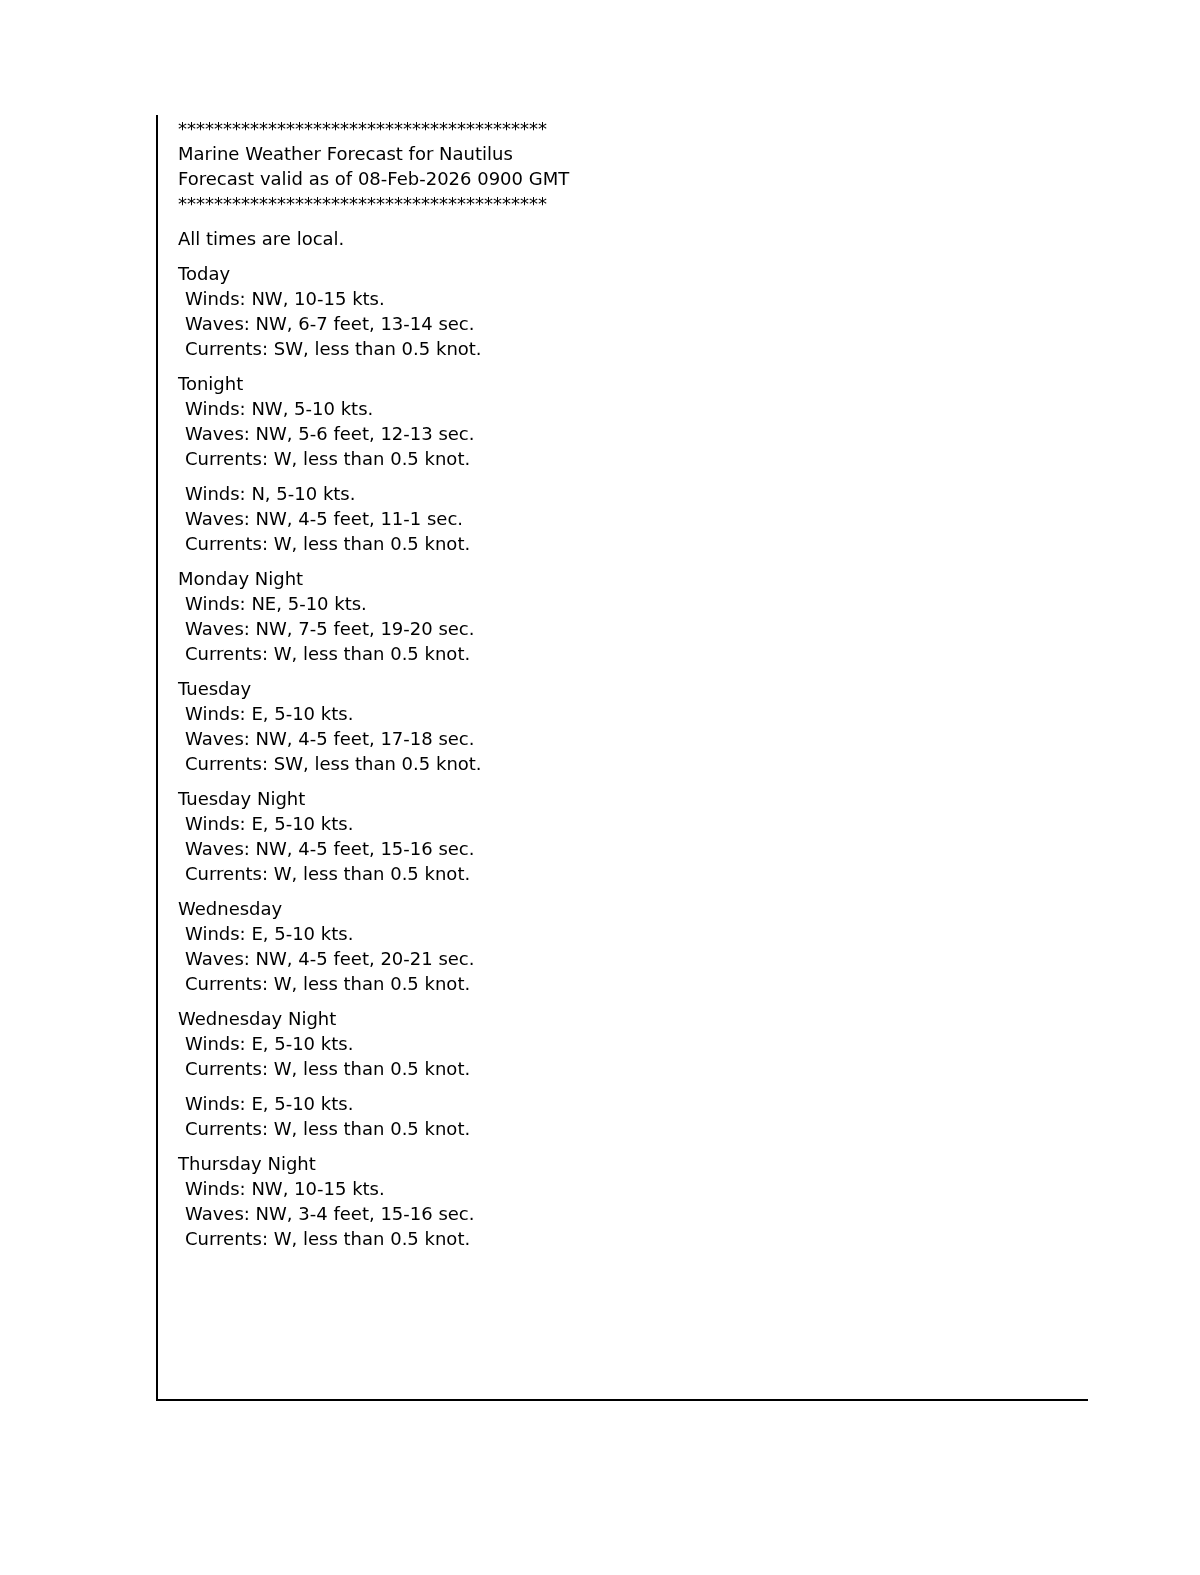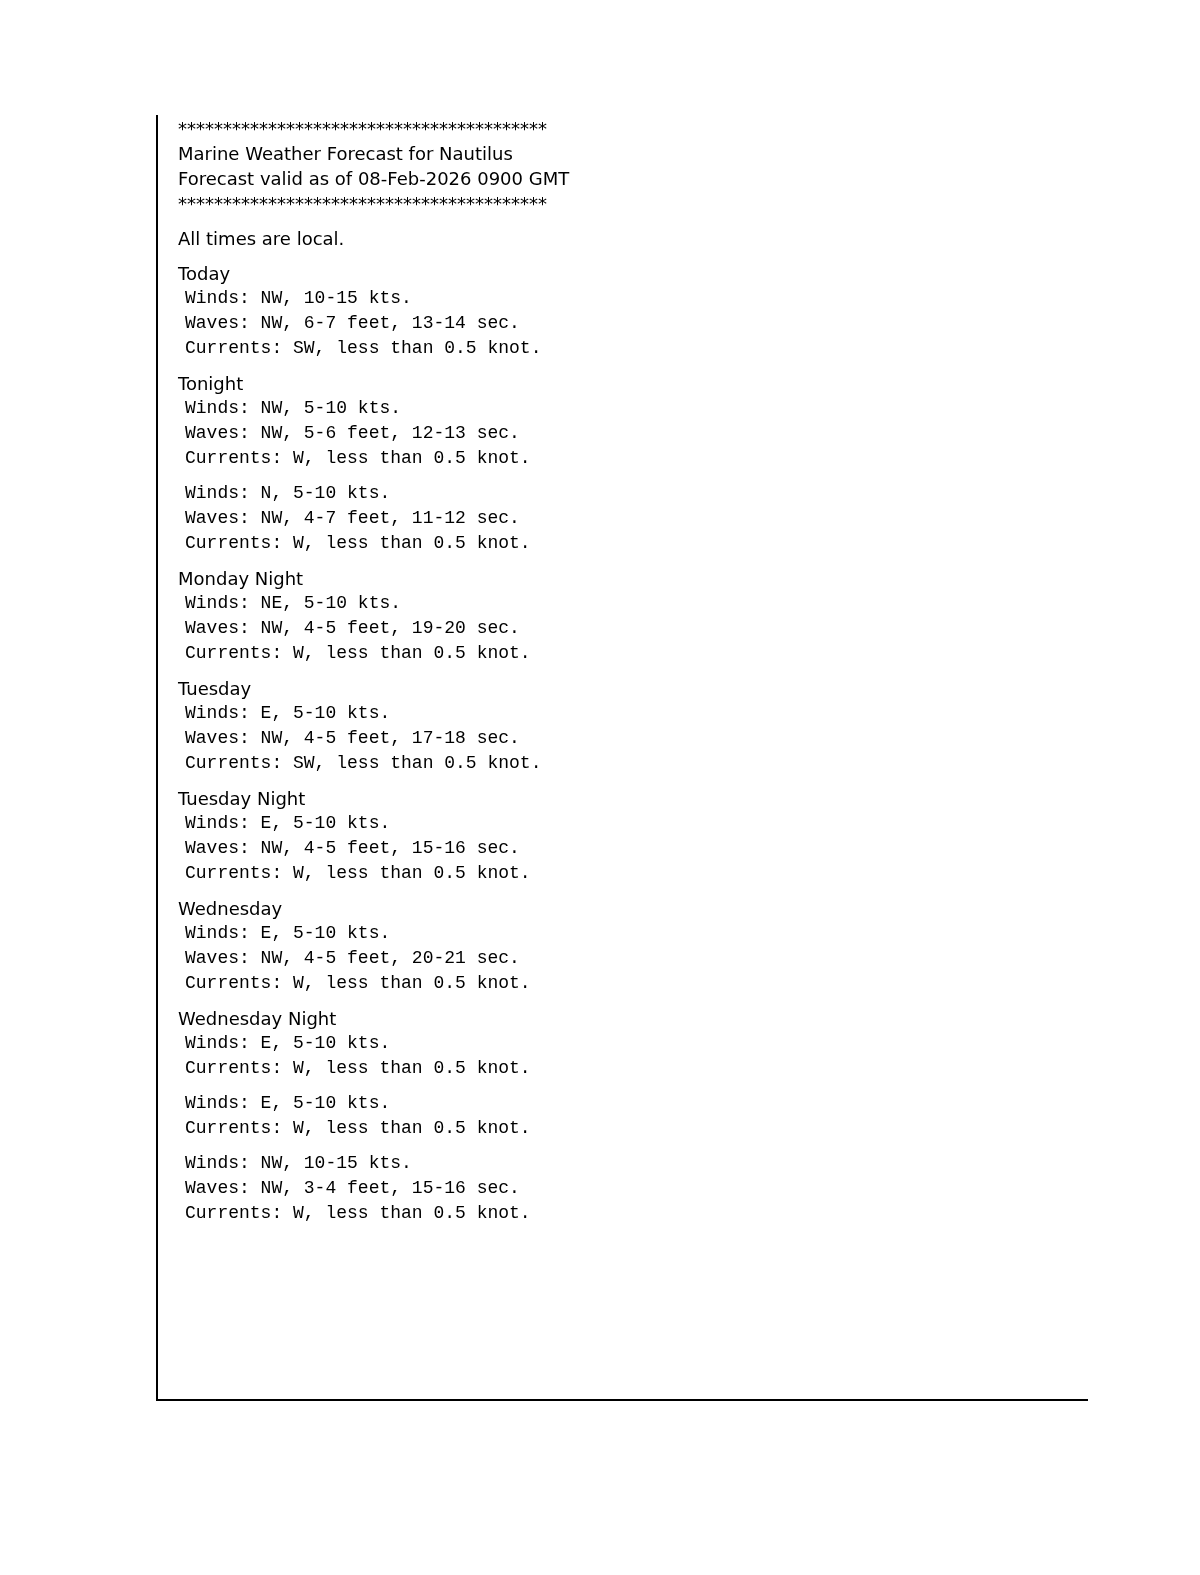--- a/index.html
+++ b/index.html
@@ -37,21 +37,20 @@
     color: #000000;
     font-size: 18px;
     line-height: 25px;
   }
   .line {
     white-space: pre;
     height: 25px;
   }
   .detail {
     padding-left: 7px;
-    font-family: Liberation Mono, monospace;
   }
   .block {
     margin-top: 10px;
   }
 </style>
 </head>
 <body>
 
 <div class="frame-left"></div>
 <div class="frame-bottom"></div>
@@ -78,28 +77,28 @@
 
   <div class="block">
     <div class="line">Tonight</div>
     <div class="line detail">Winds: NW, 5-10 kts.</div>
     <div class="line detail">Waves: NW, 5-6 feet, 12-13 sec.</div>
     <div class="line detail">Currents: W, less than 0.5 knot.</div>
   </div>
 
   <div class="block">
     <div class="line detail">Winds: N, 5-10 kts.</div>
-    <div class="line detail">Waves: NW, 4-7 feet, 11-12 sec.</div>
+    <div class="line detail">Waves: NW, 4-5 feet, 11-1 sec.</div>
     <div class="line detail">Currents: W, less than 0.5 knot.</div>
   </div>
 
   <div class="block">
     <div class="line">Monday Night</div>
     <div class="line detail">Winds: NE, 5-10 kts.</div>
-    <div class="line detail">Waves: NW, 4-5 feet, 19-20 sec.</div>
+    <div class="line detail">Waves: NW, 7-5 feet, 19-20 sec.</div>
     <div class="line detail">Currents: W, less than 0.5 knot.</div>
   </div>
 
   <div class="block">
     <div class="line">Tuesday</div>
     <div class="line detail">Winds: E, 5-10 kts.</div>
     <div class="line detail">Waves: NW, 4-5 feet, 17-18 sec.</div>
     <div class="line detail">Currents: SW, less than 0.5 knot.</div>
   </div>
 
@@ -122,18 +121,19 @@
     <div class="line detail">Winds: E, 5-10 kts.</div>
     <div class="line detail">Currents: W, less than 0.5 knot.</div>
   </div>
 
   <div class="block">
     <div class="line detail">Winds: E, 5-10 kts.</div>
     <div class="line detail">Currents: W, less than 0.5 knot.</div>
   </div>
 
   <div class="block">
+    <div class="line">Thursday Night</div>
     <div class="line detail">Winds: NW, 10-15 kts.</div>
     <div class="line detail">Waves: NW, 3-4 feet, 15-16 sec.</div>
     <div class="line detail">Currents: W, less than 0.5 knot.</div>
   </div>
 
 </div>
 
 </body></html>

